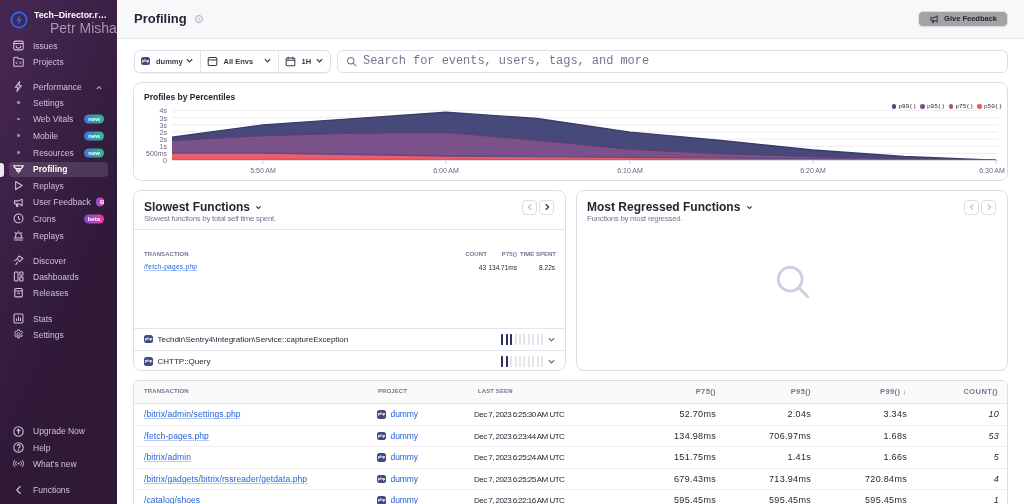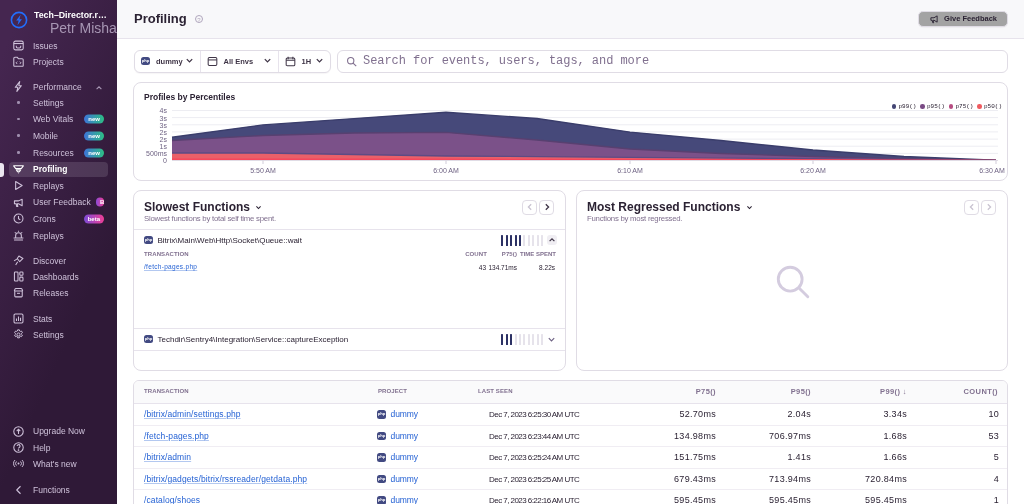--- a/index.html
+++ b/index.html
@@ -58,22 +58,22 @@
   .tbl-link { color:#2562d4; text-decoration:underline; text-decoration-color:rgba(37,98,212,.35); }
   .trow { position:absolute; left:0; width:873px; height:21.5px; border-bottom:1px solid #f0edf3; font-size:8.5px; letter-spacing:-0.1px; color:#2b2233; }
   .trow .c1 { letter-spacing:0.1px; }
   .trow .c3 { font-size:8px; letter-spacing:-0.55px; }
   .trow .c4,.trow .c5,.trow .c6,.trow .c7 { font-size:9px; letter-spacing:0.3px; }
   .trow > span { position:absolute; top:50%; transform:translateY(-50%); white-space:nowrap; }
   .trow .c2 .phpbadge, .trow .c2 .pl { position:static; transform:none; }
   .trow .c1 { left:10px; }
   .trow .c2 { left:243px; display:flex; align-items:center; }
   .trow .c2 .pl { position:static; transform:none; margin-left:4.5px; color:#2562d4; }
-  .trow .c3 { left:347px;padding-left:8px; }
-  .trow .c4 { right:291px; } .trow .c5 { right:196px; } .trow .c6 { right:100px; } .trow .c7 { right:8px; }
+  .trow .c3 { left:332px;padding-left:8px; }
+  .trow .c4 { right:291px; } .trow .c5 { right:196px; } .trow .c6 { right:100px; } .trow .c7 { right:8px;font-style:italic; }
 
 </style>
 </head>
 <body>
 <div id="sidebar">
   <svg style="position:absolute;left:10px;top:11px" width="18" height="18" viewBox="0 0 18 18" fill="none">
     <circle cx="9" cy="9" r="7.6" stroke="#226dfc" stroke-width="1.6"></circle>
     <path d="M10.6 3.8L6.2 9.6h2.5l-1.2 4.6 4.4-5.9H9.4l1.2-4.5z" fill="#226dfc"></path>
   </svg>
   <div style="position:absolute;left:34px;top:10px;font-size:8.8px;font-weight:bold;color:#fff;white-space:nowrap">Tech–Director.r…</div>
@@ -371,41 +371,20 @@
             <path d="M6.5 1.5L3 5l3.5 3.5"></path>
           </svg>
         </div>
       <div class="nbtn">
           <svg width="8" height="8" viewBox="0 0 10 10" fill="none" stroke="#3e3446" stroke-width="1.6">
             <path d="M3.5 1.5L7 5 3.5 8.5"></path>
           </svg>
         </div>
     </div>
     <div style="position:absolute;left:0;top:38px;width:431px;border-top:1px solid #e7e3ec"></div>
-    <div class="fnrow" style="top:39px;height:20px">
-      <span class="phpbadge" style="margin-left:10px">php</span>
-      <span class="fnname">Bitrix\Main\Web\Http\Socket\Queue::wait</span>
-      <span class="bars" style="position:absolute;right:22px">
-          <i class="f"></i>
-          <i class="f"></i>
-          <i class="f"></i>
-          <i class="f"></i>
-          <i class="f"></i>
-          <i></i>
-          <i></i>
-          <i></i>
-          <i></i>
-          <i></i>
-        </span>
-      <span style="position:absolute;right:8px;width:10px;height:10px;background:#f0eef3;border-radius:3px;display:flex;align-items:center;justify-content:center">
-          <svg width="8" height="8" viewBox="0 0 10 10" fill="none" stroke="#3e3446" stroke-width="1.5">
-            <path d="M2 6.5l3-3 3 3"></path>
-          </svg>
-        </span>
-    </div>
     <div class="mhead" style="position:absolute;left:10px;top:60px">TRANSACTION</div>
     <div class="mhead" style="position:absolute;right:78px;top:60px">COUNT</div>
     <div class="mhead" style="position:absolute;right:48px;top:60px">P75()</div>
     <div class="mhead" style="position:absolute;right:9px;top:60px;letter-spacing:0">TIME SPENT</div>
     <div style="position:absolute;left:10px;top:72px;font-size:6.5px;letter-spacing:0.3px"><span class="tbl-link">/fetch-pages.php</span></div>
     <div style="position:absolute;right:79px;top:72.5px;font-size:6.5px;color:#2b2233">43</div>
     <div style="position:absolute;right:48px;top:72.5px;font-size:6.5px;color:#2b2233">134.71ms</div>
     <div style="position:absolute;right:10px;top:72.5px;font-size:6.5px;color:#2b2233">8.22s</div>
     <div style="position:absolute;left:0;top:137px;width:431px;border-top:1px solid #e7e3ec"></div>
     <div class="fnrow" style="top:138px;height:20px">
@@ -421,20 +400,39 @@
           <i></i>
           <i></i>
           <i></i>
           <i></i>
         </span>
       <svg style="position:absolute;right:9px" width="9" height="9" viewBox="0 0 10 10" fill="none" stroke="#6e6283" stroke-width="1.3">
           <path d="M2 3.5l3 3 3-3"></path>
         </svg>
     </div>
     <div style="position:absolute;left:0;top:159px;width:431px;border-top:1px solid #e7e3ec"></div>
+    <div class="fnrow" style="top:160.5px;height:20px">
+      <span class="phpbadge" style="margin-left:10px">php</span>
+      <span class="fnname">CHTTP::Query</span>
+      <span class="bars" style="position:absolute;right:22px">
+          <i class="f"></i>
+          <i class="f"></i>
+          <i></i>
+          <i></i>
+          <i></i>
+          <i></i>
+          <i></i>
+          <i></i>
+          <i></i>
+          <i></i>
+        </span>
+      <svg style="position:absolute;right:9px" width="9" height="9" viewBox="0 0 10 10" fill="none" stroke="#6e6283" stroke-width="1.3">
+          <path d="M2 3.5l3 3 3-3"></path>
+        </svg>
+    </div>
   </div>
   <div class="panel" id="regp">
     <div class="ph3">Most Regressed Functions <svg width="7" height="7" viewBox="0 0 10 10" fill="none" stroke="#2b2233" stroke-width="1.6" style="vertical-align:0.5px;margin-left:2px">
           <path d="M2 3.5l3 3 3-3"></path>
         </svg></div>
     <div class="psub">Functions by most regressed.</div>
     <div class="navbtns">
       <div class="nbtn">
           <svg width="8" height="8" viewBox="0 0 10 10" fill="none" stroke="#c9c3d1" stroke-width="1.6">
             <path d="M6.5 1.5L3 5l3.5 3.5"></path>

